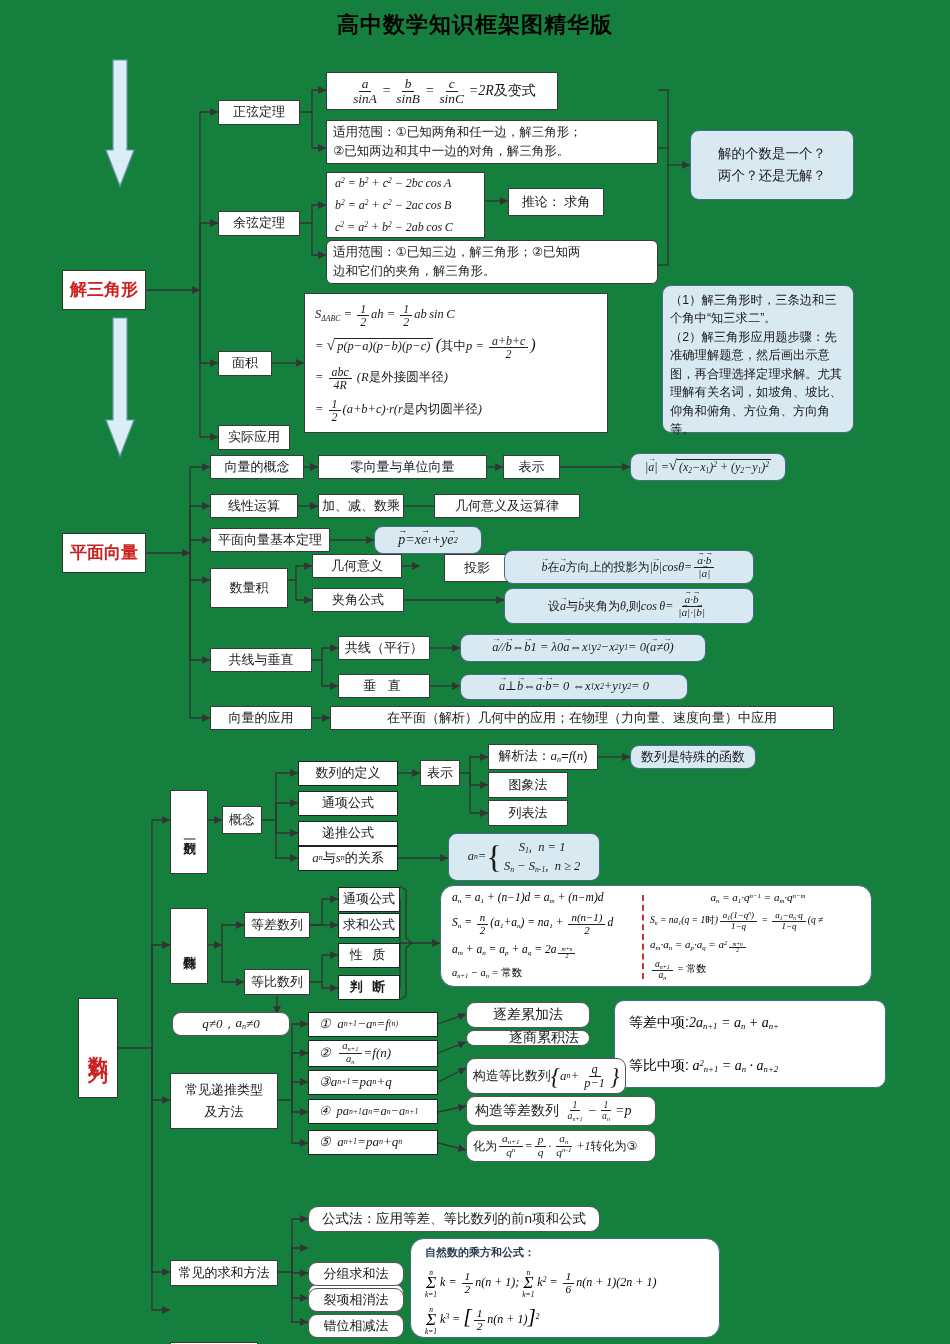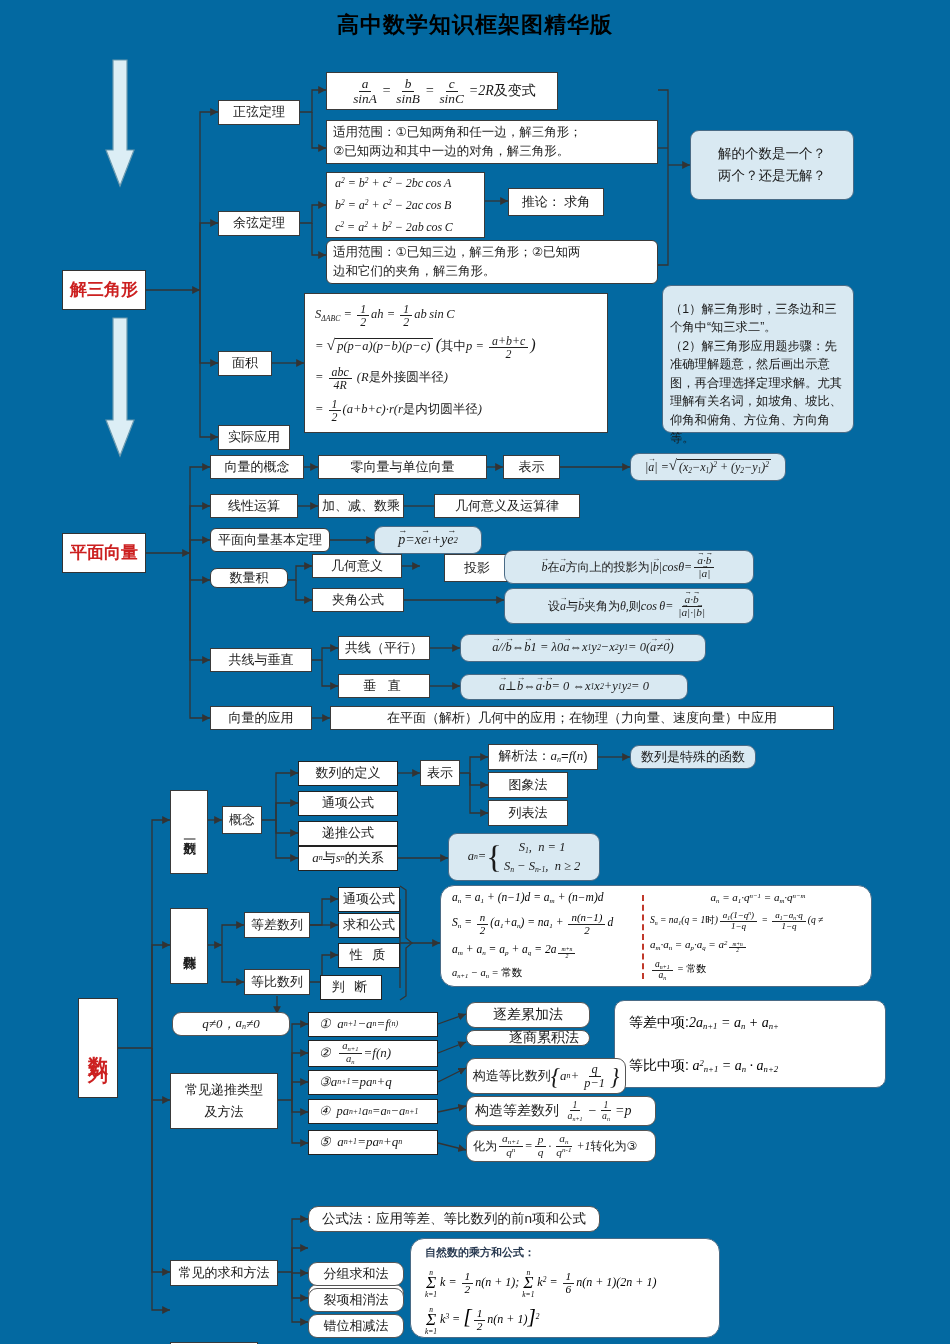--- a/index.html
+++ b/index.html
@@ -1,17 +1,17 @@
 <!DOCTYPE html>
 <html><head>
 <meta charset="utf-8">
 <style>
   html,body{margin:0;padding:0;background:#fff;}
   body{font-family:"Liberation Serif","DejaVu Serif",serif;}
-  #page{position:relative;width:950px;height:1344px;background:#0369a1;overflow:hidden;}
+  #page{position:relative;width:950px;height:1344px;background:#15803d;overflow:hidden;}
 
   .title{position:absolute;width:100%;text-align:center;top:10px;font-size:22px;font-weight:bold;
          font-family:"Liberation Sans","DejaVu Sans",sans-serif;color:#000;letter-spacing:1px;}
 
   
   .n{position:absolute;box-sizing:border-box;display:flex;align-items:center;justify-content:center;
      text-align:center;line-height:1.25;color:#1a1a1a;}
 
   .bx{border:1.3px solid #3a3a3a;background:#fff;}         
   .bx2{border:1.6px solid #222;background:#fff;}           
@@ -268,21 +268,21 @@
           <span class="num">1</span>
           <span class="den">2</span>
         </span>(<i>a</i>+<i>b</i>+<i>c</i>)·<i>r</i>(<i>r</i><span class="cn">是内切圆半径</span>)
     </div>
   </div>
 
   <div class="n rnd cn" style="left:690px;top:130px;width:164px;height:70px;font-size:13.5px;line-height:1.6;">
     <span>解的个数是一个？<br>两个？还是无解？</span>
   </div>
 
-  <div class="n rnd cn ml" style="left:662px;top:285px;width:192px;height:148px;font-size:12.3px;line-height:1.5;padding:14px 7px;
+  <div class="n rnd cn ml" style="left:662px;top:285px;width:192px;height:148px;font-size:12.3px;line-height:1.5;padding:5px 7px;
        align-items:flex-start;">
     <span>
       （1）解三角形时，三条边和三个角中“知三求二”。<br>
       （2）解三角形应用题步骤：先准确理解题意，然后画出示意图，再合理选择定理求解。尤其理解有关名词，如坡角、坡比、仰角和俯角、方位角、方向角等。
     </span>
   </div>
 
   <div class="n bx cn" style="left:210px;top:455px;width:94px;height:24px;font-size:13px;">向量的概念</div>
   <div class="n bx cn" style="left:318px;top:455px;width:169px;height:24px;font-size:13px;">零向量与单位向量</div>
   <div class="n bx cn" style="left:503px;top:455px;width:57px;height:24px;font-size:13px;">表示</div>
@@ -291,26 +291,26 @@
     <span class="sqrt">
         <span class="rad">√</span>
         <span class="bod">(<i>x</i><sub>2</sub>−<i>x</i><sub>1</sub>)<sup>2</sup> + (<i>y</i><sub>2</sub>−<i>y</i><sub>1</sub>)<sup>2</sup></span>
       </span>
   </div>
 
   <div class="n bx cn" style="left:210px;top:494px;width:88px;height:24px;font-size:13px;">线性运算</div>
   <div class="n bx cn" style="left:318px;top:494px;width:86px;height:24px;font-size:13px;">加、减、数乘</div>
   <div class="n bx cn" style="left:434px;top:494px;width:146px;height:24px;font-size:13px;">几何意义及运算律</div>
 
-  <div class="n bx cn" style="left:210px;top:528px;width:120px;height:24px;font-size:13px;border-radius:6px;">平面向量基本定理</div>
+  <div class="n bx cn" style="left:210px;top:528px;width:120px;height:24px;font-size:13px;">平面向量基本定理</div>
   <div class="n rnd f" style="left:374px;top:526px;width:108px;height:28px;font-size:14px;">
     <span class="vec"><i>p</i></span> = <i>x</i><span class="vec"><i>e</i></span><sub>1</sub> + <i>y</i><span class="vec"><i>e</i></span><sub>2</sub>
   </div>
 
-  <div class="n bx cn" style="left:210px;top:568px;width:78px;height:20px;font-size:13px;border-radius:7px;">数量积</div>
+  <div class="n bx cn" style="left:210px;top:568px;width:78px;height:40px;font-size:13px;">数量积</div>
   <div class="n bx cn" style="left:312px;top:554px;width:90px;height:24px;font-size:13px;">几何意义</div>
   <div class="n bx cn" style="left:444px;top:554px;width:66px;height:28px;font-size:13px;">投影</div>
   <div class="n rnd f" style="left:504px;top:550px;width:250px;height:34px;font-size:12px;">
     <span class="vec"><i>b</i></span><span class="cn">在</span><span class="vec"><i>a</i></span><span class="cn">方向上的投影为</span>|<span class="vec"><i>b</i></span>|cos<i>θ</i> =
     <span class="frac">
         <span class="num"><span class="vec"><i>a</i></span>·<span class="vec"><i>b</i></span></span>
         <span class="den">|<span class="vec"><i>a</i></span>|</span>
       </span>
   </div>
 
@@ -372,21 +372,21 @@
 
   <div class="n bx cn" style="left:170px;top:908px;width:38px;height:76px;font-size:13px;writing-mode:vertical-rl;">
       <span>特殊数列</span>
     </div>
   <div class="n bx cn" style="left:244px;top:912px;width:66px;height:26px;font-size:13px;">等差数列</div>
   <div class="n bx cn" style="left:244px;top:969px;width:66px;height:26px;font-size:13px;">等比数列</div>
 
   <div class="n bx2 cn" style="left:338px;top:887px;width:62px;height:25px;font-size:13px;">通项公式</div>
   <div class="n bx2 cn" style="left:338px;top:913px;width:62px;height:25px;font-size:13px;">求和公式</div>
   <div class="n bx2 cn" style="left:338px;top:943px;width:62px;height:25px;font-size:13px;letter-spacing:3px;">性 质</div>
-  <div class="n bx2 cn" style="left:320px;top:975px;width:62px;height:25px;font-size:13px;letter-spacing:3px;">判 断</div>
+  <div class="n bx2 cn" style="left:338px;top:975px;width:62px;height:25px;font-size:13px;letter-spacing:3px;font-weight:bold;">判 断</div>
 
   <div class="n rndg f" style="left:172px;top:1012px;width:118px;height:24px;font-size:13px;">
     <i>q</i>≠0，<i>a<sub>n</sub></i>≠0
   </div>
 
   <div style="position:absolute;left:440px;top:885px;width:430px;height:100px;
               border:1.4px solid #4a6b86;border-radius:14px;background:#fff;"></div>
   <div class="dashred" style="left:642px;top:895px;height:84px;"></div>
 
   <div class="f" style="position:absolute;left:448px;top:888px;width:194px;height:96px;font-size:11.5px;

